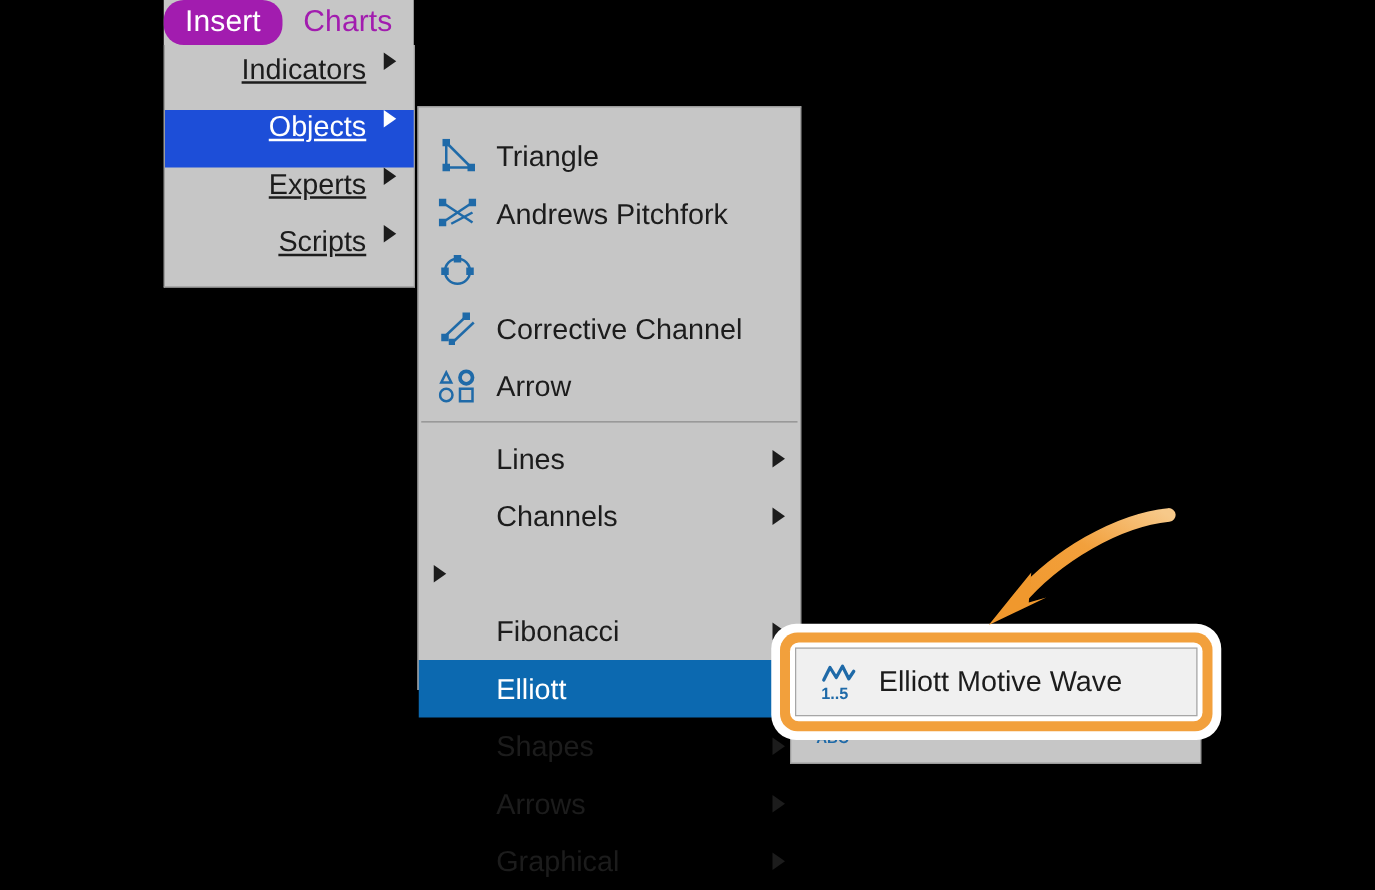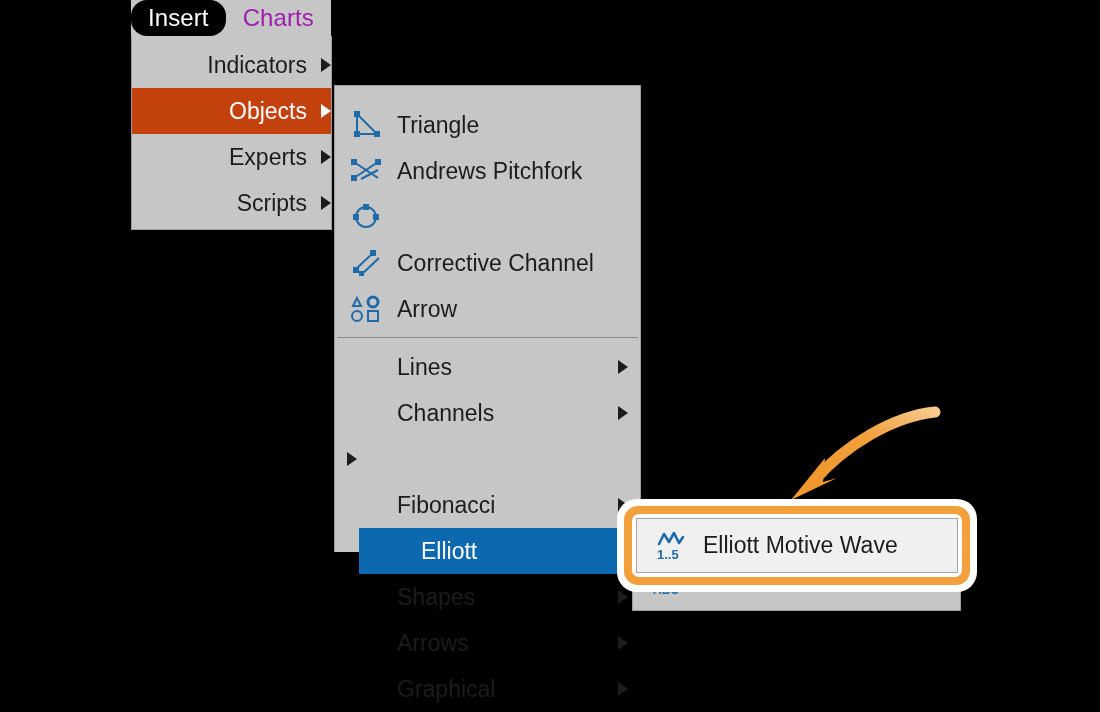--- a/index.html
+++ b/index.html
@@ -25,66 +25,68 @@
     align-items: stretch;
     background: #c6c6c6;
   }
   .menubar-item {
     display: flex; align-items: center; justify-content: center;
     padding: 0 17px;
     font-size: 24px;
     color: #a21caf;
     letter-spacing: .1px;
   }
-  .menubar-item.active { background: #000000; color: #ffffff; border-radius: 16px; }
+  .menubar-item.active { background: #a21caf; color: #ffffff; border-radius: 16px; }
 
   
   .menu-l1 {
     position: absolute;
     left: 131px; top: 36px;
     width: 201px; height: 194px;
     background: #c6c6c6;
     border: 1px solid #9d9d9d;
     border-top: none;
     padding-top: 6px;
   }
   .menu-l1 .row {
     position: relative;
     height: 46px;
-    display: flex; align-items: center;
+    display: flex; 
     font-size: 23px;
     color: #1c1c1c;
+    padding-right: 14px;
+    text-decoration: underline;
   }
   .menu-l1 .row .lbl {
     flex: 1;
     text-align: right;
     padding-right: 14px;
   }
-  .menu-l1 .row.sel { background: #c2410c; color: #ffffff; }
+  .menu-l1 .row.sel { background: #1d4ed8; color: #ffffff; }
 
   
   .menu-l2 {
     position: absolute;
     left: 334px; top: 85px;
     width: 307px; height: 467px;
     background: #c6c6c6;
     border: 1px solid #9d9d9d;
     border-bottom: none;
     padding-top: 16px;
   }
   .menu-l2 .row {
     position: relative;
     height: 46px;
     display: flex; align-items: center;
     font-size: 23px;
     color: #1c1c1c;
     padding-left: 12px;
     padding-right: 12px;
   }
-  .menu-l2 .row.sel { background: #0c69b0; color: #ffffff; margin-left: 24px; }
+  .menu-l2 .row.sel { background: #0c69b0; color: #ffffff; }
   .menu-l2 .icon {
     width: 38px; height: 34px;
     flex: 0 0 38px;
     display: flex; align-items: center; justify-content: center;
     margin-right: 12px;
   }
   .menu-l2 .row.nested .lbl { margin-left: 50px; }
   .menu-l2 .lbl { flex: 1; white-space: nowrap; }
   .sep {
     height: 1px;

